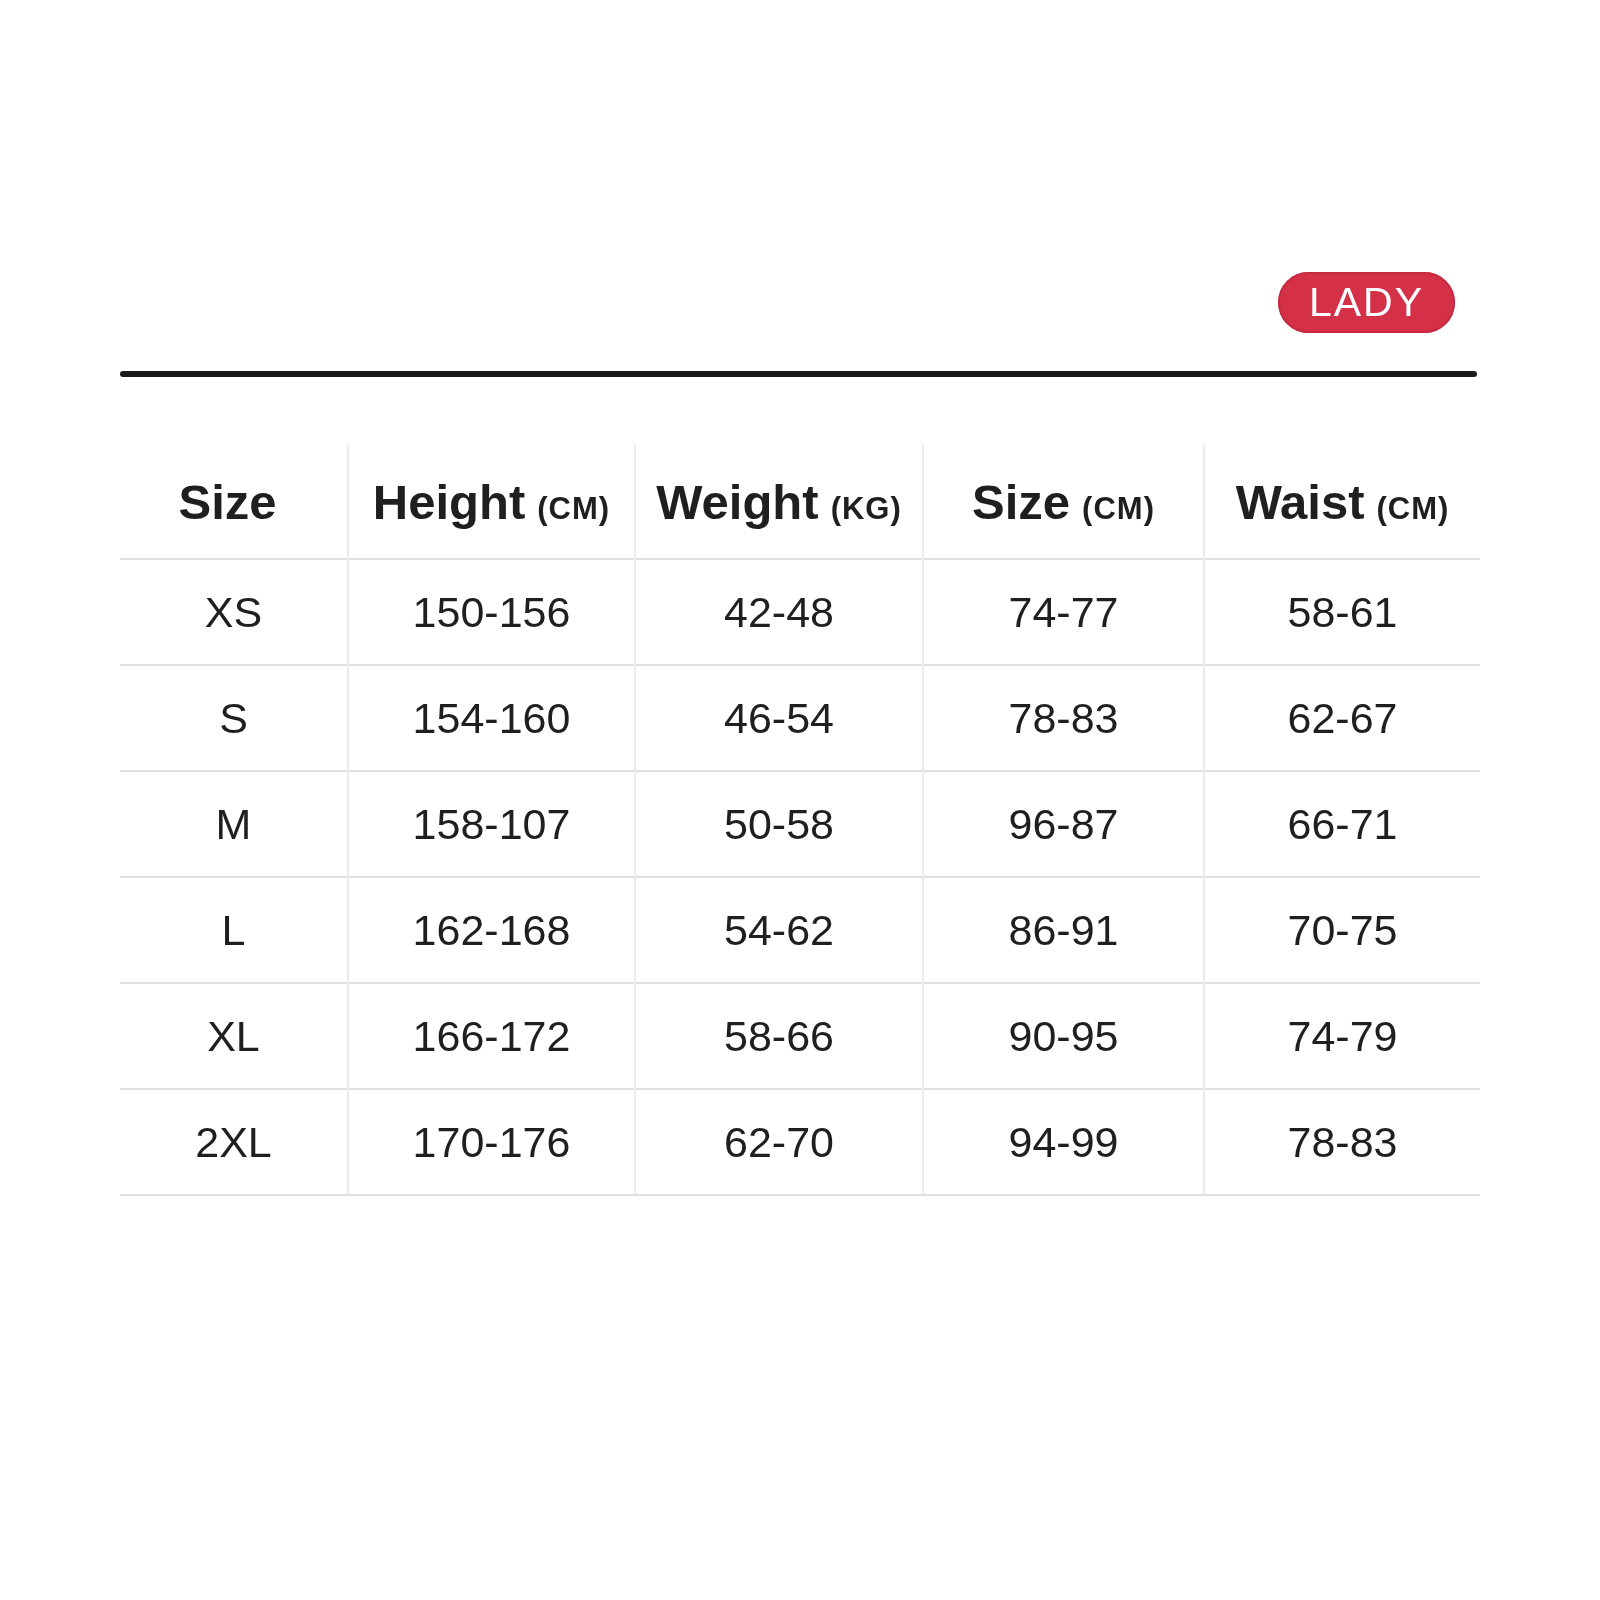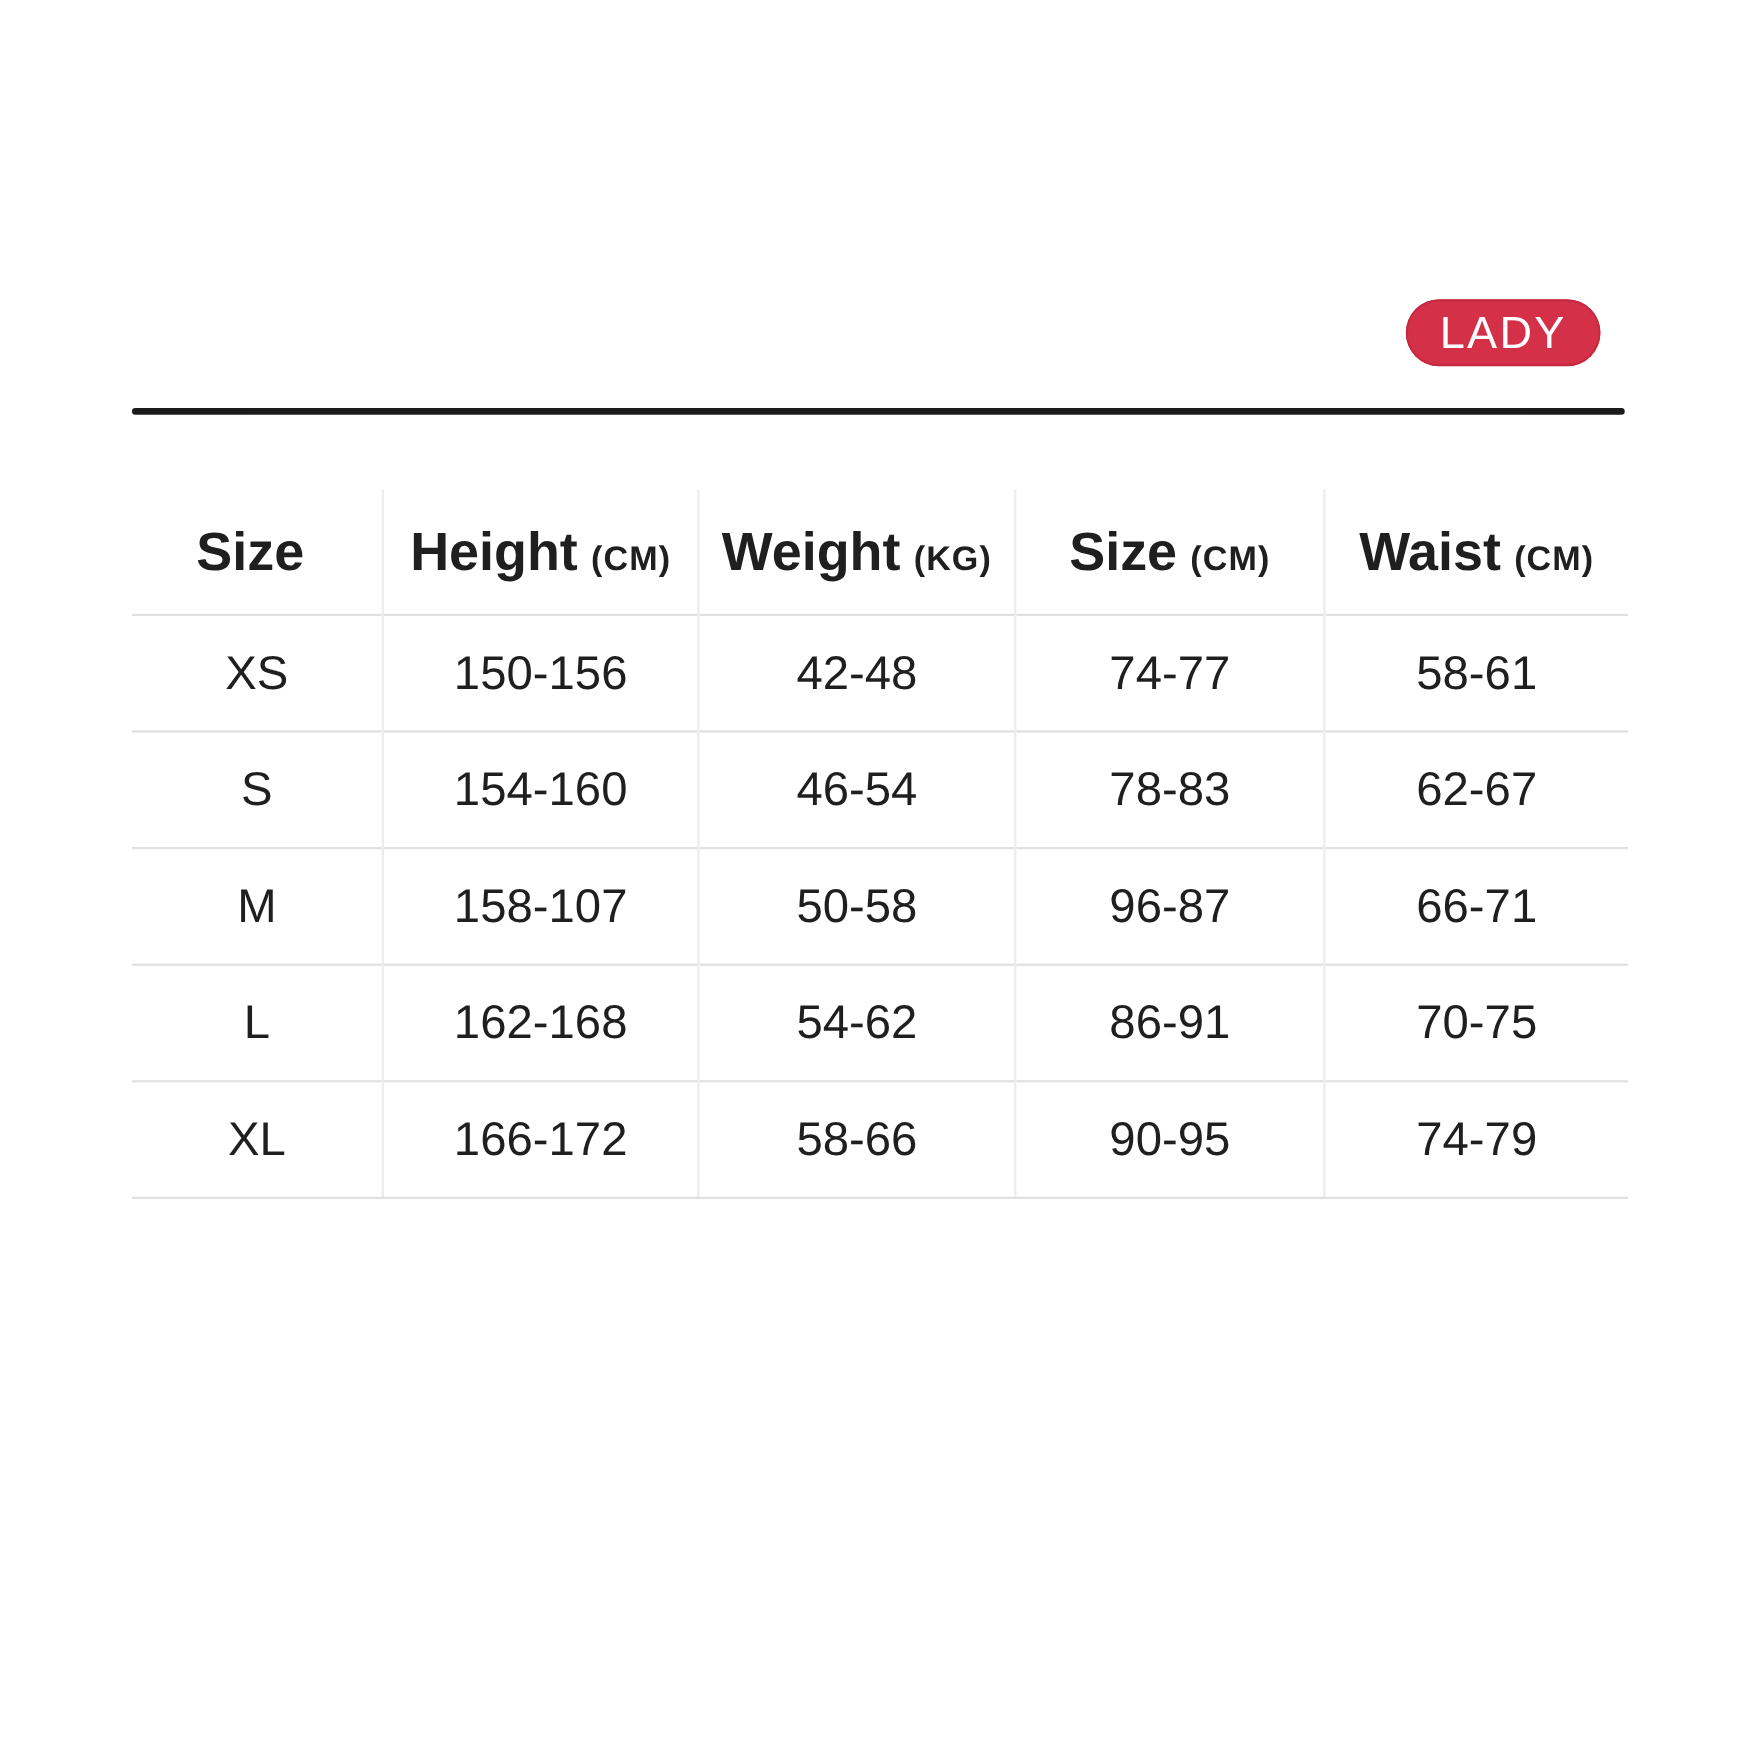--- a/index.html
+++ b/index.html
@@ -143,16 +143,23 @@
         <td>86-91</td>
         <td>70-75</td>
       </tr>
       <tr>
         <td>XL</td>
         <td>166-172</td>
         <td>58-66</td>
         <td>90-95</td>
         <td>74-79</td>
       </tr>
+      <tr>
+        <td>2XL</td>
+        <td>170-176</td>
+        <td>62-70</td>
+        <td>94-99</td>
+        <td>78-83</td>
+      </tr>
     </tbody>
   </table>
 
 </div>
 
 </body></html>

